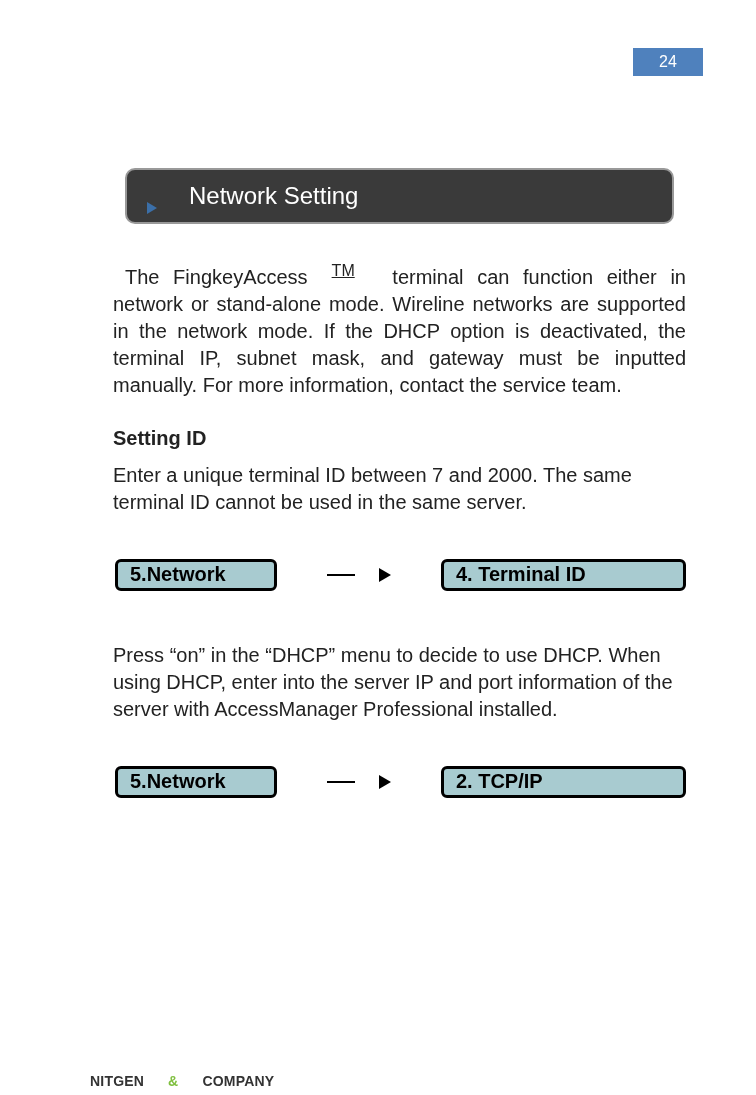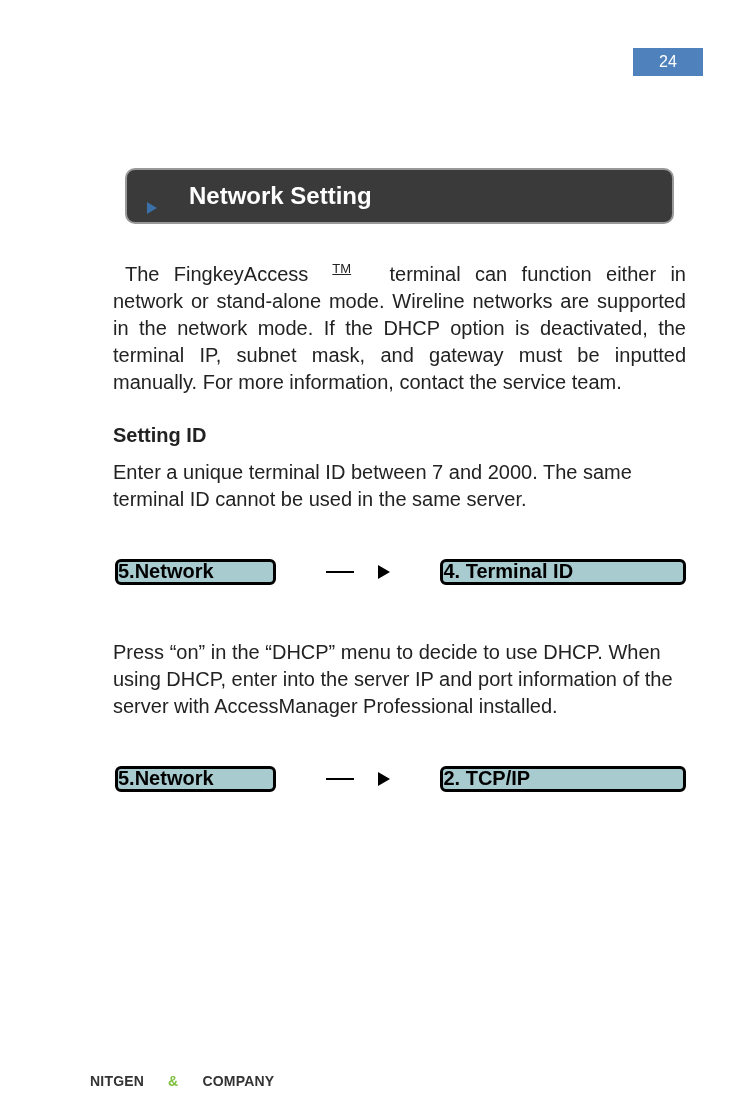--- a/index.html
+++ b/index.html
@@ -46,49 +46,50 @@
     transform: translateY(-50%);
     width: 0;
     height: 0;
     border-top: 6px solid transparent;
     border-bottom: 6px solid transparent;
     border-left: 10px solid #3b6fa8;
   }
   .section-header-title {
     color: #fff;
     font-size: 24px;
-    font-weight: bold;
+    font-weight: normal;
   }
   .body-text {
     font-size: 20px;
     color: #222;
     line-height: 1.35;
     margin-bottom: 28px;
   }
   .justify { text-align: justify; }
-  .sup { font-size: 13px; vertical-align: super; text-decoration: underline; }
+  .sup { font-size: 16px; vertical-align: super; text-decoration: underline; }
   .subheading {
     font-size: 20px;
     font-weight: bold;
     color: #222;
     margin-bottom: 2px;
   }
   .diagram-row {
     display: flex;
     align-items: center;
     gap: 14px;
     margin: 10px 0 36px 2px;
   }
   .diagram-box {
     background: #a8cbd0;
     border: 3px solid #000;
     border-radius: 6px;
-    height: 26px;
+    height: 32px;
     display: flex;
     align-items: center;
+    padding-left: 12px;
     font-weight: 900;
     font-size: 20px;
     font-family: Arial, sans-serif;
     color: #000;
   }
   .box-narrow { width: 200px; }
   .box-wide { width: 305px; }
   .arrow-wrap {
     display: flex;
     align-items: center;

